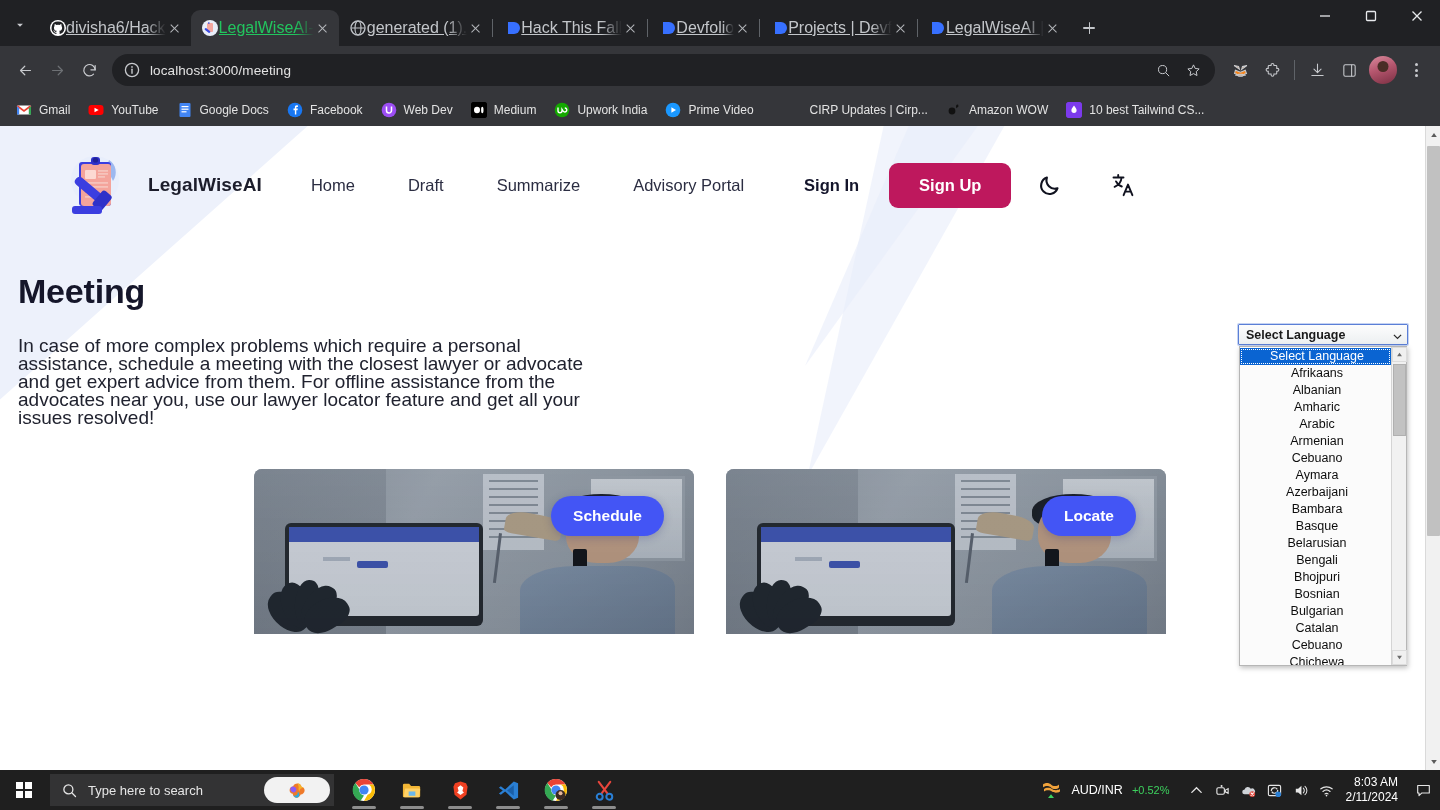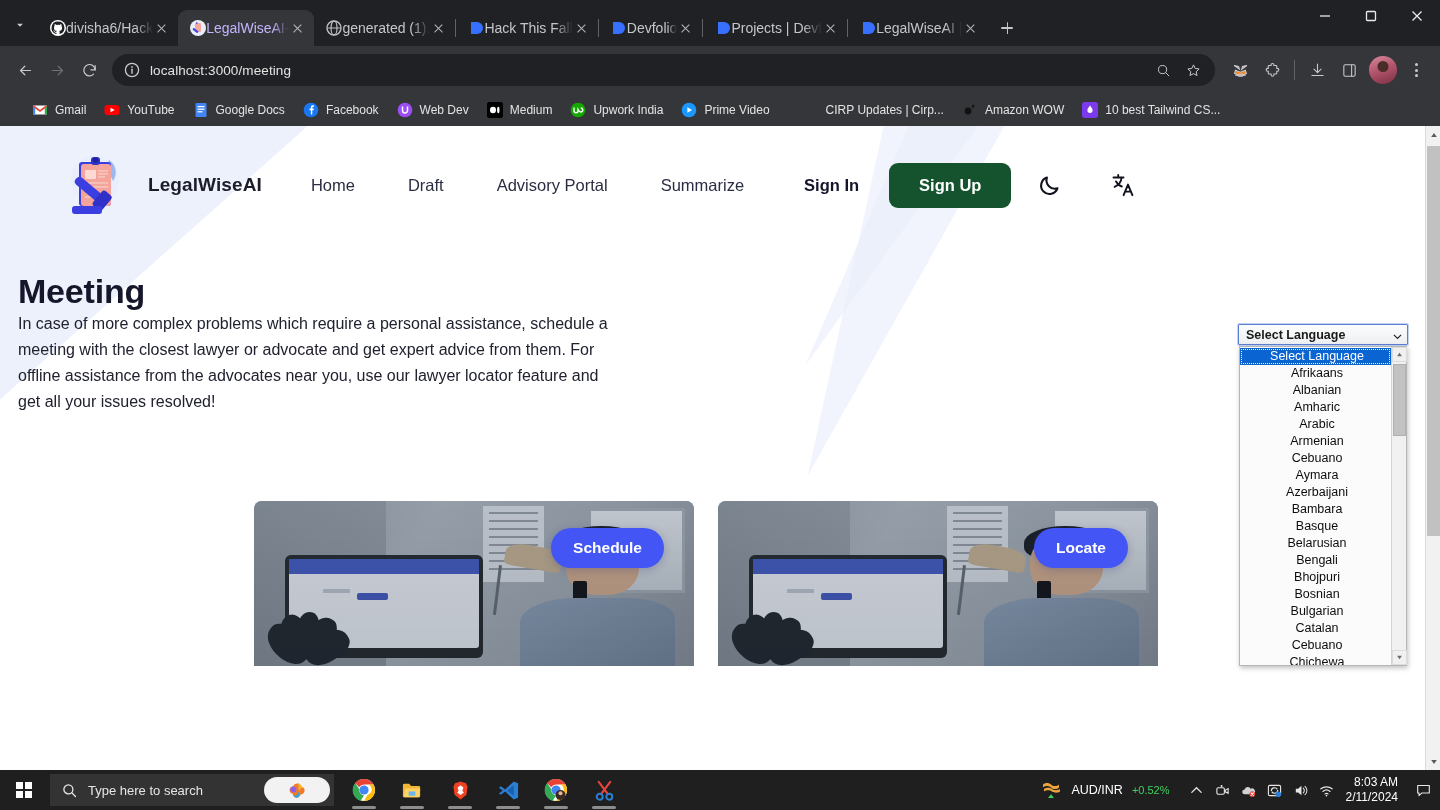--- a/index.html
+++ b/index.html
@@ -22,23 +22,23 @@
     width:28px; height:28px; margin-bottom:7px; margin-right:4px;
     display:flex; align-items:center; justify-content:center;
     border-radius:50%; flex:0 0 auto;
   }
   .tab-search svg { width:14px; height:14px; fill:#c8cace; }
 
   .tab {
     height:36px; display:flex; align-items:center; gap:0;
     padding:0 8px 0 11px; border-radius:9px 9px 0 0;
     position:relative; flex:0 0 auto; color:#c3c6ca;
-    font-size:14px; max-width:165px; min-width:60px;
-  }
-  .tab.active { background:#35363a; color:#c4b5fd; }
+    font-size:16px; max-width:165px; min-width:60px;text-decoration:underline;
+  }
+  .tab.active { background:#35363a; color:#22c55e; }
   .tab .favicon { width:17px; height:17px; flex:0 0 auto; border-radius:2px;
     display:flex; align-items:center; justify-content:center; overflow:hidden; }
   .tab .tab-title {
     flex:1 1 auto; white-space:nowrap; overflow:hidden;
     -webkit-mask-image:linear-gradient(to right,#000 80%,transparent 100%);
     mask-image:linear-gradient(to right,#000 80%,transparent 100%);
   }
   .tab .tab-close { width:17px; height:17px; flex:0 0 auto; position:relative; opacity:.9;}
   .tab .tab-close::before,.tab .tab-close::after{
     content:''; position:absolute; left:3px; top:8px; width:11px; height:1.4px;
@@ -88,21 +88,21 @@
     background:linear-gradient(160deg,#d98b9d 0%,#b5566e 45%,#7a2f42 100%); position:relative;}
   .avatar-btn::after{content:'';position:absolute;left:50%;top:18%;width:11px;height:11px;
     transform:translateX(-50%);border-radius:50%;background:#4a2d26;}
   .menu-btn { width:28px;height:30px;display:flex;flex-direction:column;align-items:center;
     justify-content:center;gap:2.5px;flex:0 0 auto;}
   .menu-btn i{width:3px;height:3px;border-radius:50%;background:#c8cace;display:block;}
 
   
   .bookmarks {
     height:32px; background:#35363a; display:flex; align-items:center;
-    padding:0 24px; gap:2px; font-size:12px; color:#e3e3e3; overflow:hidden;
+    padding:0 8px; gap:2px; font-size:12px; color:#e3e3e3; overflow:hidden;
   }
   .bm { display:flex;align-items:center;gap:7px;padding:4px 8px;border-radius:4px;
     white-space:nowrap; flex:0 0 auto;}
   .bm .bm-ico{width:16px;height:16px;flex:0 0 auto;display:flex;align-items:center;justify-content:center;
     border-radius:3px;font-size:9px;font-weight:bold;color:#fff;overflow:hidden;}
   .bm-spacer{ width:36px; flex:0 0 auto;}
 
   
   .viewport { height:644px; background:#fff; position:relative; overflow:hidden; }
   .page {
@@ -135,36 +135,36 @@
   }
   .brand { display:flex; align-items:center; gap:10px; flex:0 0 auto; }
   .brand-logo { width:76px; height:74px; position:relative; flex:0 0 auto; }
   .brand-name { font-size:19px; font-weight:bold; color:#1c1d2b; letter-spacing:.1px; }
 
   .nav { display:flex; align-items:center; gap:3px; margin-left:24px; }
   .nav a { font-size:16.5px; color:#2b2d42; text-decoration:none; padding:10px 25px; white-space:nowrap;}
   .nav a.bold { font-weight:bold; color:#14152b; padding-left:32px; padding-right:14px;}
 
   .btn-signup {
-    background:#14532d; color:#fff; font-size:16.5px; font-weight:bold;
+    background:#be185d; color:#fff; font-size:16.5px; font-weight:bold;
     border:none; border-radius:9px; padding:13px 30px; margin-left:16px; cursor:pointer;
     white-space:nowrap;
   }
   .icon-moon { margin-left:26px; width:26px; height:26px; flex:0 0 auto; cursor:pointer;}
   .icon-translate { margin-left:48px; width:26px; height:26px; flex:0 0 auto; cursor:pointer;}
 
   
   .hero { position:relative; z-index:3; padding:28px 0 0 18px; max-width:620px; }
   .hero h1 { font-size:34px; font-weight:bold; color:#15162a; letter-spacing:-.2px; }
   .hero p {
-    font-size:16px; line-height:26px; color:#20222f; max-width:590px;
-  }
-
-  
-  .cards { position:relative; z-index:3; display:flex; gap:24px; padding-left:254px; margin-top:86px;}
+    margin-top:26px; font-size:19px; line-height:18px; color:#20222f; max-width:590px;
+  }
+
+  
+  .cards { position:relative; z-index:3; display:flex; gap:32px; padding-left:254px; margin-top:42px;}
   .card {
     width:440px; height:165px; border-radius:8px 8px 0 0; overflow:hidden; position:relative;
     background:#8b949e;
   }
   .photo { position:absolute; inset:0; }
   .photo .wall { position:absolute; inset:0;
     background:linear-gradient(120deg,#9aa3ac 0%,#b4bcc4 35%,#a7b0b8 70%,#9099a3 100%); }
   .photo .wall2 { position:absolute; left:0; top:0; width:30%; height:100%;
     background:linear-gradient(180deg,#8f98a2,#79828c); opacity:.55;}
   .photo .window { position:absolute; right:2%; top:4%; width:22%; height:52%;
@@ -605,22 +605,22 @@
               </g>
               <rect x="10" y="58" width="30" height="8" rx="3" fill="#3b3ee0"></rect>
             </svg>
           </div>
           <div class="brand-name">LegalWiseAI</div>
         </div>
 
         <nav class="nav">
           <a href="#">Home</a>
           <a href="#">Draft</a>
+          <a href="#">Summarize</a>
           <a href="#">Advisory Portal</a>
-          <a href="#">Summarize</a>
           <a href="#" class="bold">Sign In</a>
         </nav>
 
         <button class="btn-signup">Sign Up</button>
 
         <span class="icon-moon">
           <svg viewBox="0 0 26 26" width="26" height="26">
             <path d="M20.5 16.2A8.4 8.4 0 0 1 9.9 5.6 8.4 8.4 0 1 0 20.5 16.2z" fill="none" stroke="#10121f" stroke-width="2.1" stroke-linejoin="round"></path>
           </svg>
         </span>

